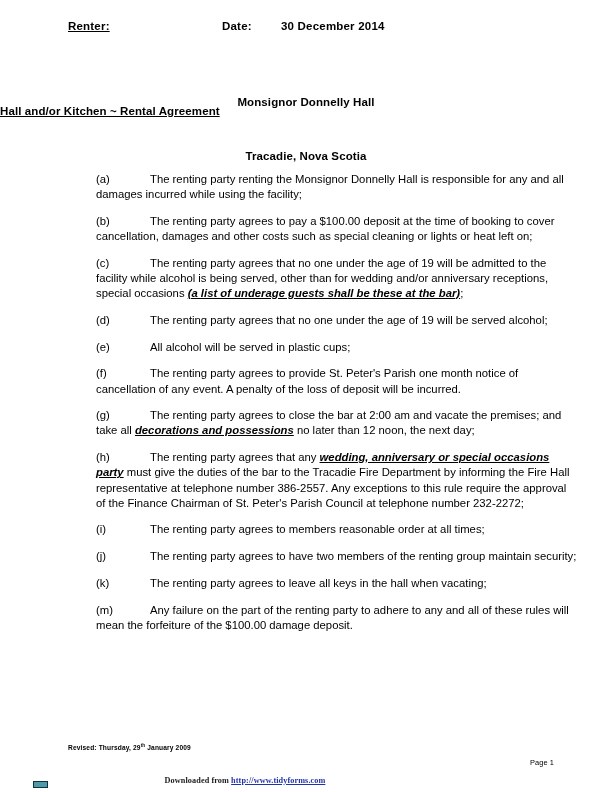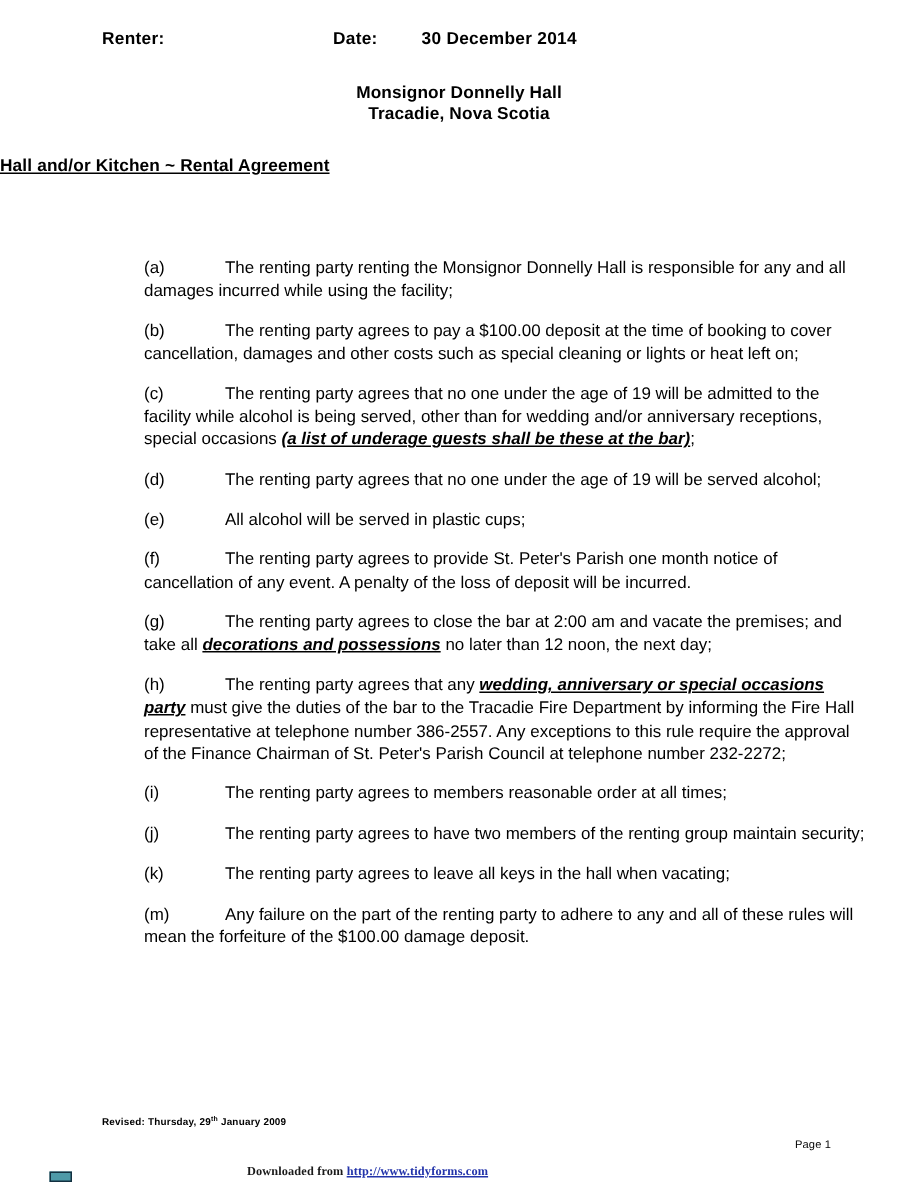--- a/index.html
+++ b/index.html
@@ -27,36 +27,36 @@
   .header-row {
     position: absolute;
     left: 68px;
     top: 20px;
     width: 480px;
     font-weight: bold;
     font-size: 11.5px;
     letter-spacing: 0.2px;
     white-space: nowrap;
   }
-  .hdr-renter { position: absolute; left: 0; top: 0; }
+  .hdr-renter { position: absolute; left: 0; top: 0; text-decoration: underline; }
   .hdr-date-label { position: absolute; left: 154px; top: 0; text-align: right; }
   .hdr-date-value { position: absolute; left: 213px; top: 0; }
 
   
   .title-block {
     position: absolute;
     left: 0;
     top: 55px;
     width: 612px;
     text-align: center;
     font-weight: bold;
     font-size: 11.5px;
     line-height: 14.2px;
   }
-  .title-line { display: block; letter-spacing: 0.1px; }
+  .title-line { display: block; letter-spacing: 0.1px; margin-top: 40px; }
 
   .agreement-title {
     position: absolute;
     left: 0;
     top: 105px;
     width: 552px;
     text-align: left;
     font-weight: bold;
     font-size: 11.5px;
   }

